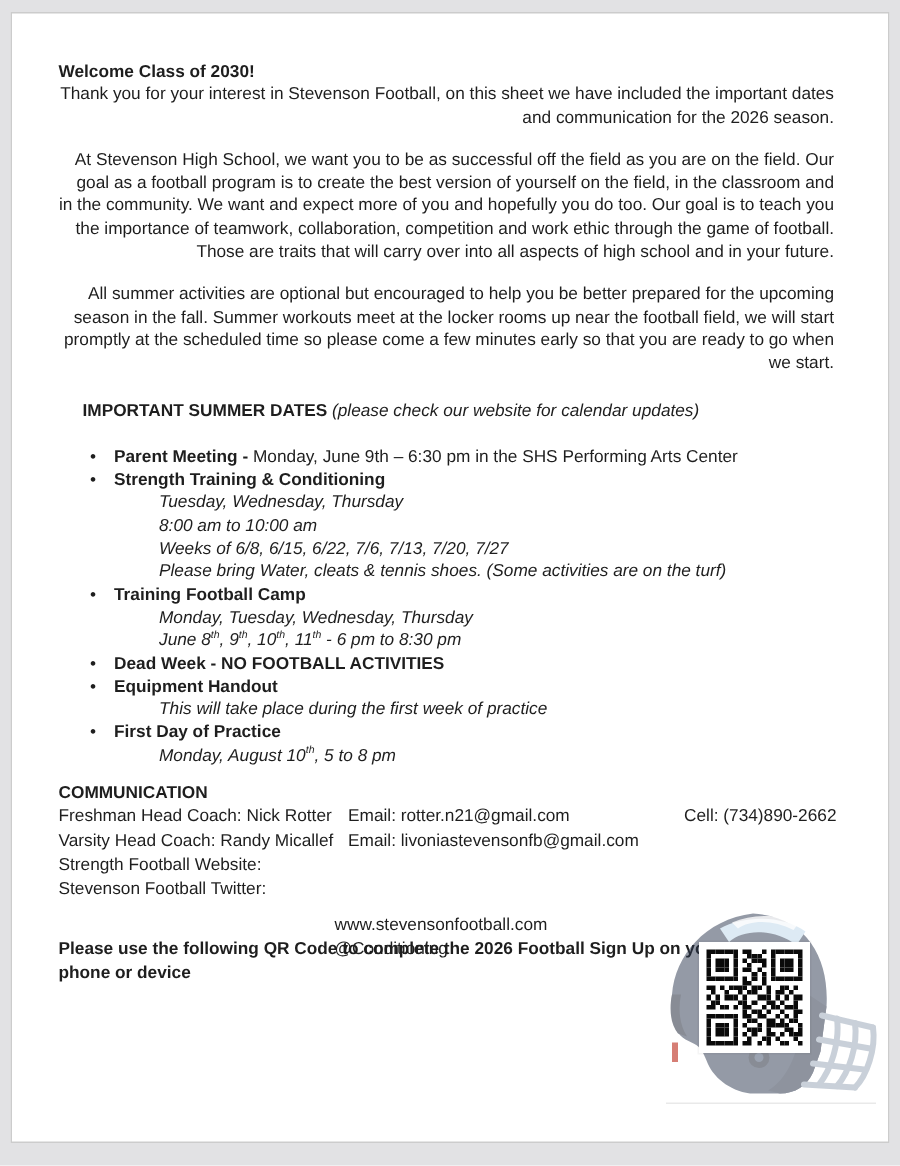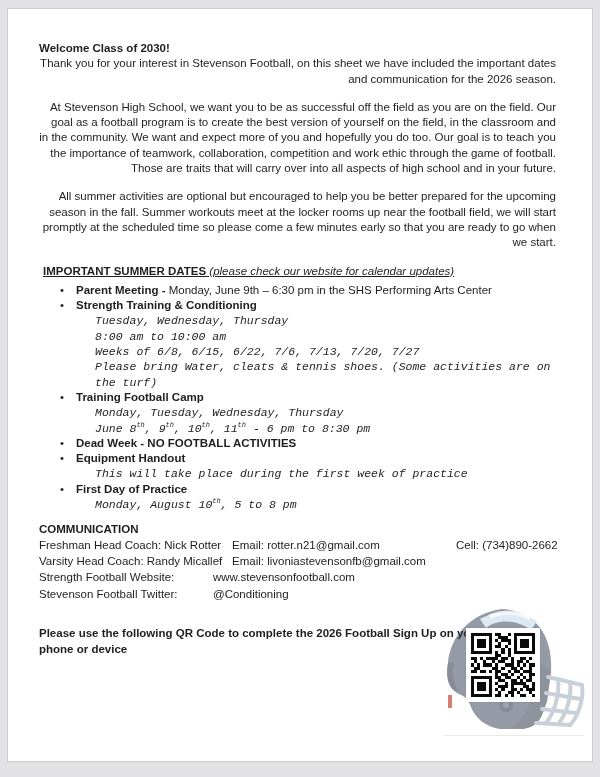--- a/index.html
+++ b/index.html
@@ -23,36 +23,36 @@
   .s4{height:2px;background:var(--lblue);margin-top:2px;}
   .s5{height:2px;background:var(--navy);margin-top:2px;}
   .logo-text{position:relative;width:max-content;margin:0 auto;background:#fff;padding:0 12px;text-align:center;}
   .school{font-size:10.5px;font-weight:bold;letter-spacing:2px;color:var(--navy);white-space:nowrap;}
   .team{font-size:37px;font-weight:800;letter-spacing:2px;color:var(--navy);line-height:.92;transform:scaleY(1.08);transform-origin:top;}
   
   .content{padding:8px 26px 0 31px;font-size:11.5px;line-height:15.3px;color:#1e1e1e;}
   .para{margin:0 10px 13px 0;text-align:right;}
   .welcome-title{font-weight:bold;margin-top:24px;}
   
-  .dates-heading{margin:4px;text-decoration:underline;}
+  .dates-heading{margin:16px;}
   .dates-heading .h-main{font-weight:bold;}
   .dates-heading .h-note{font-style:italic;}
   ul.dates{margin:0 0 10px 0;padding:0;list-style:none;}
   ul.dates li{position:relative;padding-left:37px;}
   ul.dates li::before{content:"\2022";position:absolute;left:21px;top:0;font-size:11.5px;}
   ul.dates .b{font-weight:bold;}
-  .sub{margin-left:19px;font-style:italic;font-family:Liberation Mono, monospace;}
+  .sub{margin-left:30px;font-style:italic;}
   sup{font-size:7px;line-height:0;}
   
   .comm-heading{font-weight:bold;margin-top:4px;}
   .comm-row{position:relative;height:16.4px;}
   .comm-row span{position:absolute;top:0;white-space:nowrap;}
   .cc1{left:0;}
   .cc2{left:193px;}
-  .cc2w{left:174px;}
+  .cc2w{left:184px;margin-top:40px;}
   .cc3{left:417px;}
   
   .qr-instruction{margin-top:22px;font-weight:bold;width:448px;line-height:16px;}
   .helmet-zone{position:absolute;left:428px;top:592px;width:152px;height:146px;}
   .helmet-svg{position:absolute;left:0;top:0;opacity:.5;}
   .red-mark{position:absolute;left:12px;top:94px;width:4px;height:13px;background:#c0392b;opacity:.65;}
   .qr{
     position:absolute;left:30px;top:27px;width:74px;height:74px;
     background:#ffffff;padding:5px;box-sizing:border-box;
     box-shadow:0 0 0 1px rgba(0,0,0,.04);

